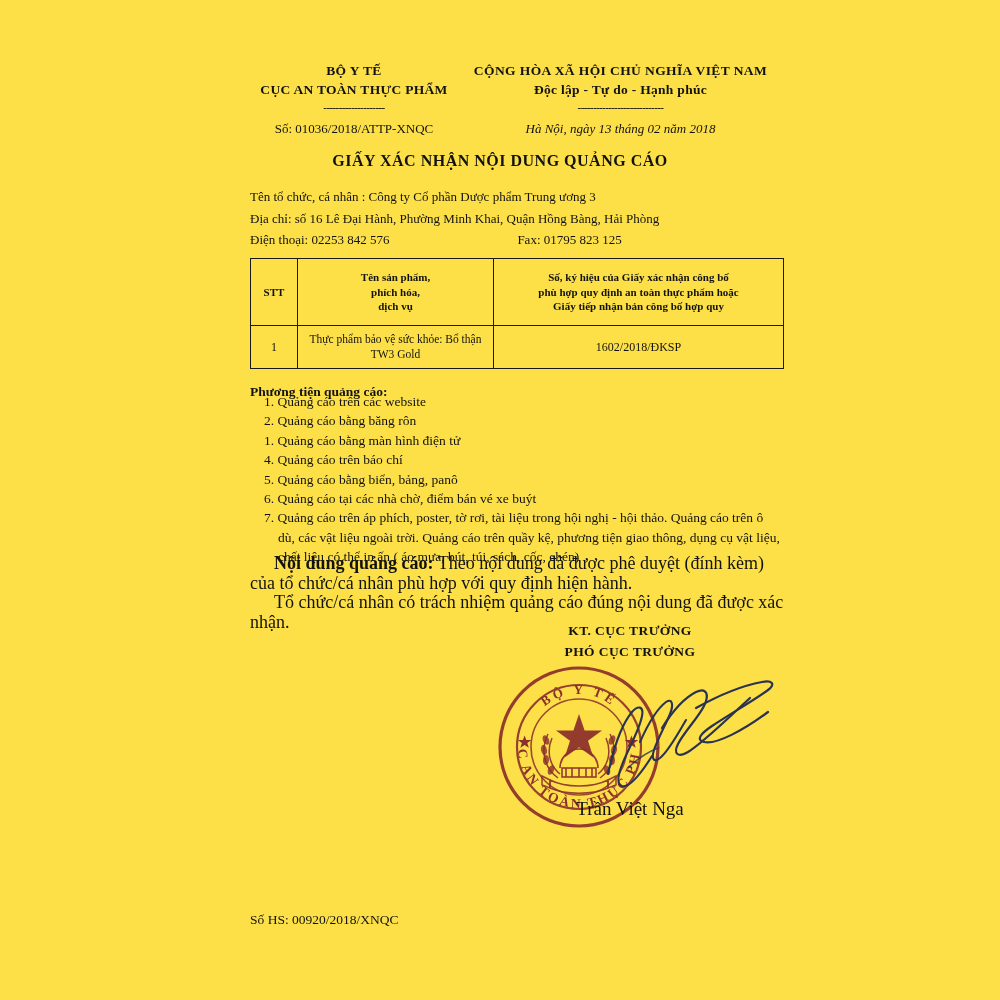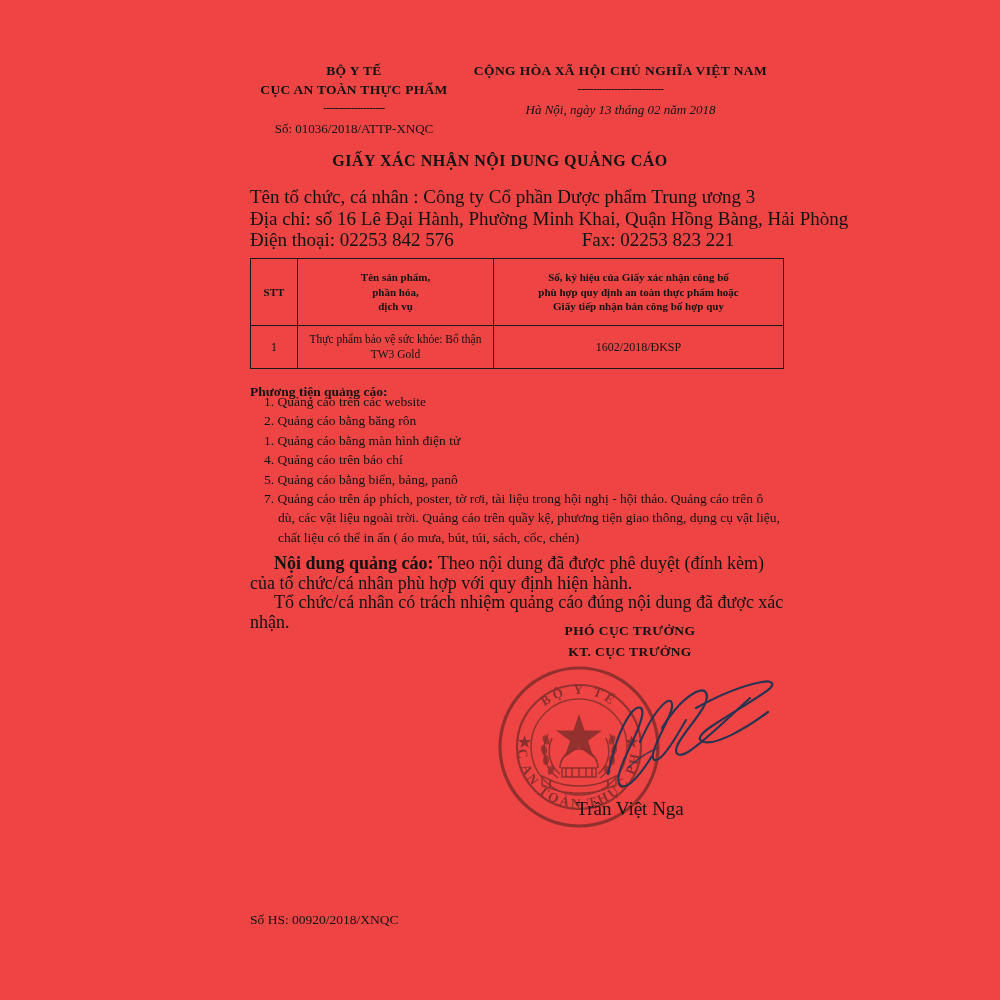--- a/index.html
+++ b/index.html
@@ -13,21 +13,21 @@
     font-family: "Liberation Serif", "DejaVu Serif", serif;
     color: #121212;
     position: relative;
     overflow: hidden;
   }
   .page {
     position: absolute;
     left: 0; top: 0;
     width: 1000px;
     height: 1000px;
-    background: #ef4444;
+    background: #fde047;
   }
 
   
   .header {
     position: absolute;
     left: 250px;
     top: 62px;
     width: 533px;
     display: flex;
     flex-direction: row;
@@ -81,21 +81,21 @@
     font-size: 16px;
     letter-spacing: 0.5px;
   }
 
   
   .org-block {
     position: absolute;
     left: 250px;
     top: 186px;
     width: 540px;
-    font-size: 19px;
+    font-size: 13px;
     line-height: 21.5px;
   }
   .org-row { white-space: nowrap; }
   .org-row .fax {
     display: inline-block;
     margin-left: 128px;
   }
 
   
   .tbl {
@@ -234,47 +234,48 @@
 
   <div class="header">
     <div class="header-col header-left">
       <div class="h-line1">BỘ Y TẾ</div>
       <div class="h-line2">CỤC AN TOÀN THỰC PHẨM</div>
       <div class="h-rule">--------------------</div>
       <div class="h-sub">Số:  01036/2018/ATTP-XNQC</div>
     </div>
     <div class="header-col header-right">
       <div class="h-line1">CỘNG HÒA XÃ HỘI CHỦ NGHĨA VIỆT NAM</div>
+      <div class="h-line2">Độc lập - Tự do - Hạnh phúc</div>
       <div class="h-rule">----------------------------</div>
       <div class="h-sub italic">Hà Nội, ngày 13 tháng 02 năm 2018</div>
     </div>
   </div>
 
   <div class="doc-title">GIẤY XÁC NHẬN NỘI DUNG QUẢNG CÁO</div>
 
   <div class="org-block">
     <div class="org-row">Tên tổ chức, cá nhân : Công ty Cổ phần Dược phẩm Trung ương 3</div>
     <div class="org-row">Địa chỉ: số 16 Lê Đại Hành, Phường Minh Khai, Quận Hồng Bàng, Hải Phòng</div>
     <div class="org-row">
-      <span>Điện thoại: 02253 842 576</span><span class="fax">Fax: 02253 823 221</span>
+      <span>Điện thoại: 02253 842 576</span><span class="fax">Fax: 01795 823 125</span>
     </div>
   </div>
 
   <table class="tbl">
     <colgroup>
       <col class="col-stt">
         <col class="col-name">
         <col class="col-num">
     </colgroup>
     <thead>
       <tr>
         <th class="th-stt">STT</th>
         <th class="th-name">
           <div>Tên sản phẩm,</div>
-          <div>phần hóa,</div>
+          <div>phích hóa,</div>
           <div>dịch vụ</div>
         </th>
         <th>
           <div>Số, ký hiệu của Giấy xác nhận công bố</div>
           <div>phù hợp quy định an toàn thực phẩm hoặc</div>
           <div>Giấy tiếp nhận bản công bố hợp quy</div>
         </th>
       </tr>
     </thead>
     <tbody>
@@ -289,31 +290,32 @@
     </tbody>
   </table>
 
   <div class="media-head">Phương tiện quảng cáo:</div>
   <ul class="media-list">
     <li>1. Quảng cáo trên các website</li>
     <li>2. Quảng cáo bằng băng rôn</li>
     <li>1. Quảng cáo bằng màn hình điện tử</li>
     <li>4. Quảng cáo trên báo chí</li>
     <li>5. Quảng cáo bằng biển, bảng, panô</li>
+    <li>6. Quảng cáo tại các nhà chờ, điểm bán vé xe buýt</li>
     <li>7. Quảng cáo trên áp phích, poster, tờ rơi, tài liệu trong hội nghị - hội thảo. Quảng cáo trên ô dù, các vật liệu ngoài trời. Quảng cáo trên quầy kệ, phương tiện giao thông, dụng cụ vật liệu, chất liệu có thể in ấn ( áo mưa, bút, túi, sách, cốc, chén)</li>
   </ul>
 
   <div class="content-block">
     <p><span class="bold" style="margin-left:24px">Nội dung quảng cáo:</span><span> Theo nội dung đã được phê duyệt (đính kèm) của tổ chức/cá nhân phù hợp với quy định hiện hành.</span></p>
     <p class="p-indent">Tổ chức/cá nhân có trách nhiệm quảng cáo đúng nội dung đã được xác nhận.</p>
   </div>
 
   <div class="sign-block">
+    <div class="sign-title">KT. CỤC TRƯỞNG</div>
     <div class="sign-title">PHÓ CỤC TRƯỞNG</div>
-    <div class="sign-title">KT. CỤC TRƯỞNG</div>
   </div>
 
   <div class="seal-wrap">
     <svg width="166" height="166" viewBox="0 0 166 166">
       <defs>
         <path id="arcTop" d="M 30 83 A 53 53 0 0 1 136 83" fill="none"></path>
         <path id="arcBot" d="M 22 83 A 61 61 0 0 0 144 83" fill="none"></path>
       </defs>
       <g stroke="#8B2F2C" fill="none">
         <circle cx="83" cy="83" r="79" stroke-width="3.2" opacity="0.92"></circle>

